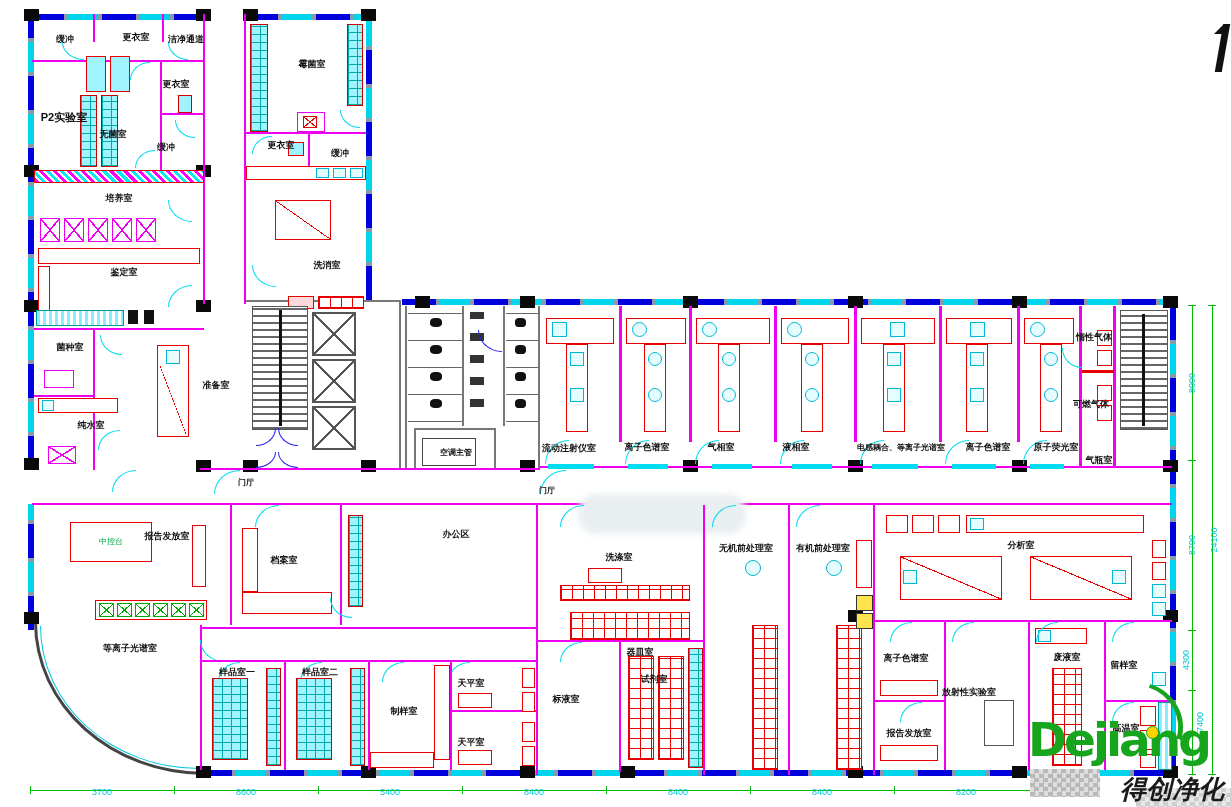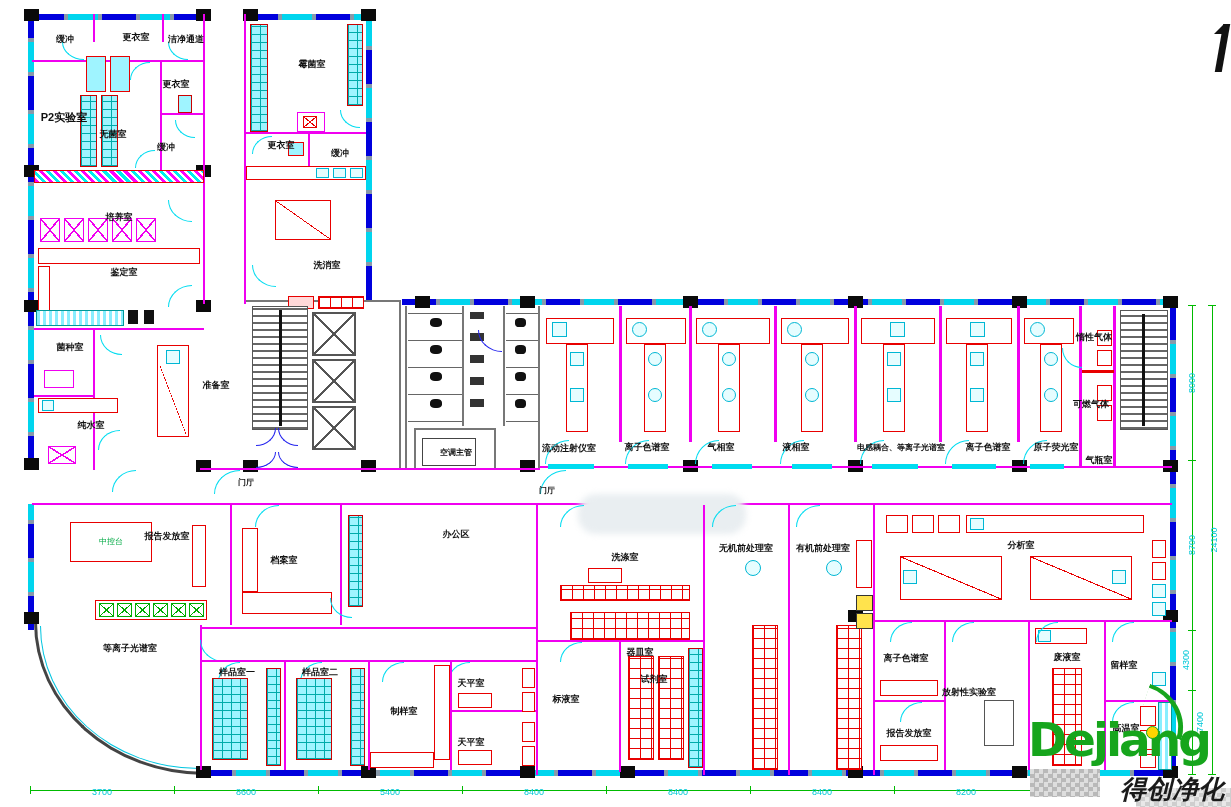--- a/index.html
+++ b/index.html
@@ -417,21 +417,21 @@
   <div class="abs door" style="left:1112px;top:622px;width:22px;height:20px;transform:scaleY(-1);"></div>
   <div class="abs door" style="left:1112px;top:702px;width:22px;height:20px;transform:scaleY(-1);"></div>
 
   <span class="abs lbl" style="left:65px;top:39px;">缓冲</span>
   <span class="abs lbl" style="left:136px;top:37px;">更衣室</span>
   <span class="abs lbl" style="left:186px;top:39px;">洁净通道</span>
   <span class="abs lbl" style="left:176px;top:84px;">更衣室</span>
   <span class="abs lbl big" style="left:64px;top:117px;">P2实验室</span>
   <span class="abs lbl" style="left:113px;top:134px;">无菌室</span>
   <span class="abs lbl" style="left:166px;top:147px;">缓冲</span>
-  <span class="abs lbl" style="left:119px;top:198px;margin-top:19px;">培养室</span>
+  <span class="abs lbl" style="left:119px;top:198px;">培养室</span>
   <span class="abs lbl" style="left:124px;top:272px;">鉴定室</span>
   <span class="abs lbl" style="left:70px;top:347px;">菌种室</span>
   <span class="abs lbl" style="left:91px;top:425px;">纯水室</span>
   <span class="abs lbl" style="left:216px;top:385px;">准备室</span>
   <span class="abs lbl" style="left:312px;top:64px;">霉菌室</span>
   <span class="abs lbl" style="left:281px;top:145px;">更衣室</span>
   <span class="abs lbl" style="left:340px;top:153px;">缓冲</span>
   <span class="abs lbl" style="left:327px;top:265px;">洗消室</span>
   <span class="abs lbl" style="left:456px;top:452px;font-size:8px;">空调主管</span>
   <span class="abs lbl" style="left:246px;top:482px;font-size:8px;">门厅</span>
@@ -451,21 +451,21 @@
   <span class="abs lbl" style="left:284px;top:560px;">档案室</span>
   <span class="abs lbl" style="left:456px;top:534px;">办公区</span>
   <span class="abs lbl" style="left:237px;top:672px;">样品室一</span>
   <span class="abs lbl" style="left:320px;top:672px;">样品室二</span>
   <span class="abs lbl" style="left:404px;top:711px;">制样室</span>
   <span class="abs lbl" style="left:471px;top:683px;">天平室</span>
   <span class="abs lbl" style="left:471px;top:742px;">天平室</span>
   <span class="abs lbl" style="left:566px;top:699px;">标液室</span>
   <span class="abs lbl" style="left:654px;top:679px;">试剂室</span>
   <span class="abs lbl" style="left:640px;top:652px;">器皿室</span>
-  <span class="abs lbl" style="left:619px;top:557px;margin-left:6px;">洗涤室</span>
+  <span class="abs lbl" style="left:619px;top:557px;">洗涤室</span>
   <span class="abs lbl" style="left:746px;top:548px;">无机前处理室</span>
   <span class="abs lbl" style="left:823px;top:548px;">有机前处理室</span>
   <span class="abs lbl" style="left:1021px;top:545px;">分析室</span>
   <span class="abs lbl" style="left:906px;top:658px;">离子色谱室</span>
   <span class="abs lbl" style="left:969px;top:692px;">放射性实验室</span>
   <span class="abs lbl" style="left:909px;top:733px;">报告发放室</span>
   <span class="abs lbl" style="left:1067px;top:657px;">废液室</span>
   <span class="abs lbl" style="left:1124px;top:665px;">留样室</span>
   <span class="abs lbl" style="left:1126px;top:728px;">高温室</span>
   <span class="abs lbl green" style="left:111px;top:541px;">中控台</span>

